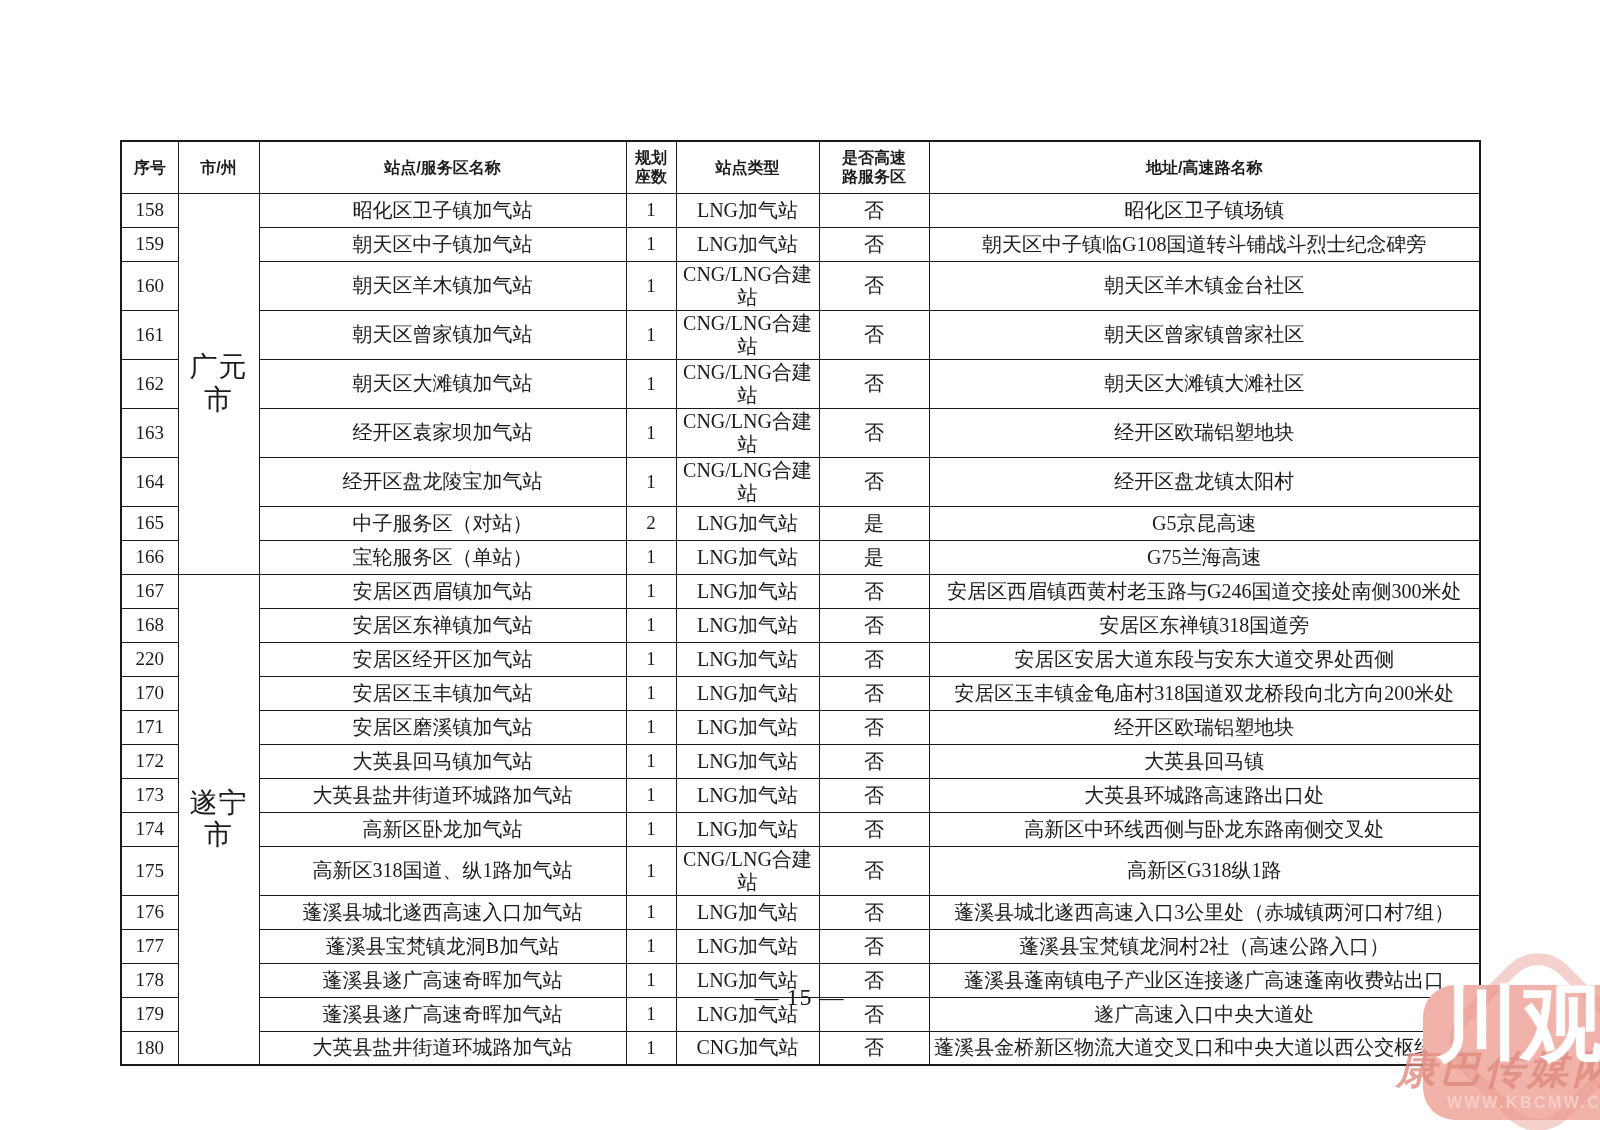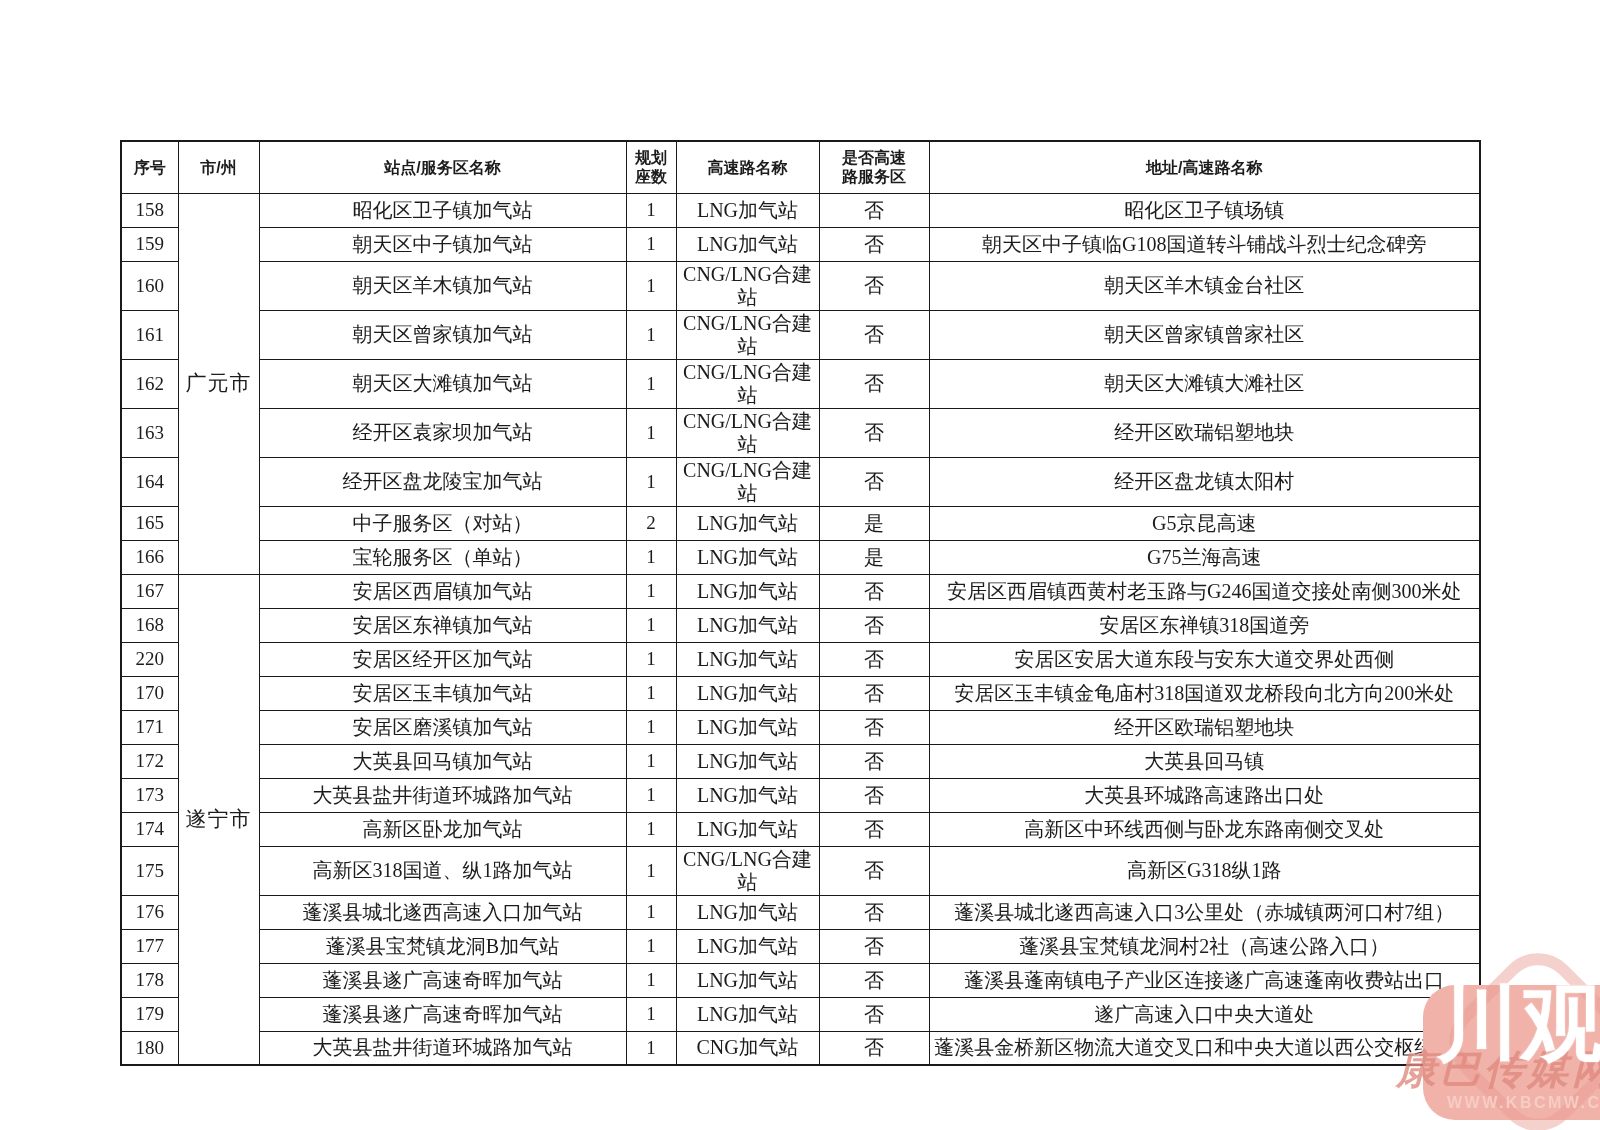--- a/index.html
+++ b/index.html
@@ -23,21 +23,21 @@
   .stations thead tr { height:52px; }
   .stations th {
     font-family:"Liberation Sans","DejaVu Sans",sans-serif;
     font-weight:bold; font-size:16px; line-height:1.2;
     white-space:pre-line;
   }
   .stations tbody tr { height:34px; }
   .stations td { font-size:20px; line-height:1.15; }
   td[data-name="cell-serial"] { font-size:19px; }
   td[data-name="cell-planned-count"] { font-size:19px; }
-  td[data-name="cell-city"] { font-size:21px; letter-spacing:1px; }
+  td[data-name="cell-city"] { font-size:28px; letter-spacing:1px; }
   .page-number {
     position:absolute; left:120px; top:984px; width:1359px;
     text-align:center; font-size:24px; color:#1c1c1c;
     letter-spacing:1px;
   }
   .watermark {
     position:absolute; left:1423px; top:985px;
     width:215px; height:135px;
     border-radius:32px;
     background:#f0b2a9;
@@ -86,21 +86,21 @@
       <col style="width:110px">
       <col style="width:551px">
     </colgroup>
     <thead>
       <tr data-name="table-header-row">
         <th data-name="col-header-serial">序号</th>
         <th data-name="col-header-city">市/州</th>
         <th data-name="col-header-station">站点/服务区名称</th>
         <th data-name="col-header-planned">规划
 座数</th>
-        <th data-name="col-header-type">高速路名称</th>
+        <th data-name="col-header-type">站点类型</th>
         <th data-name="col-header-highway">是否高速
 路服务区</th>
         <th data-name="col-header-address">地址/高速路名称</th>
       </tr>
     </thead>
     <tbody data-name="stations-table-body">
         <tr data-name="table-row">
           <td data-name="cell-serial">158</td>
           <td data-name="cell-city" rowspan="9">广元市</td>
           <td data-name="cell-station-name">昭化区卫子镇加气站</td>
@@ -282,20 +282,21 @@
           <td data-name="cell-serial">180</td>
           <td data-name="cell-station-name">大英县盐井街道环城路加气站</td>
           <td data-name="cell-planned-count">1</td>
           <td data-name="cell-station-type">CNG加气站</td>
           <td data-name="cell-highway-flag">否</td>
           <td data-name="cell-address">蓬溪县金桥新区物流大道交叉口和中央大道以西公交枢纽站旁</td>
         </tr>
       </tbody>
   </table>
 
+  <div class="page-number" data-name="page-number">— 15 —</div>
 
   <div class="watermark" data-name="watermark-logo" style="background: rgb(240, 178, 169);">
     <div class="wm-pattern" data-name="watermark-pattern-icon"></div>
   </div>
   <div class="wm-sub" data-name="watermark-site-name">康巴传媒网</div>
   <div class="wm-main" data-name="watermark-logo-text">川观</div>
   <div class="wm-url" data-name="watermark-site-url">WWW.KBCMW.COM</div>
 
 </div>
 

